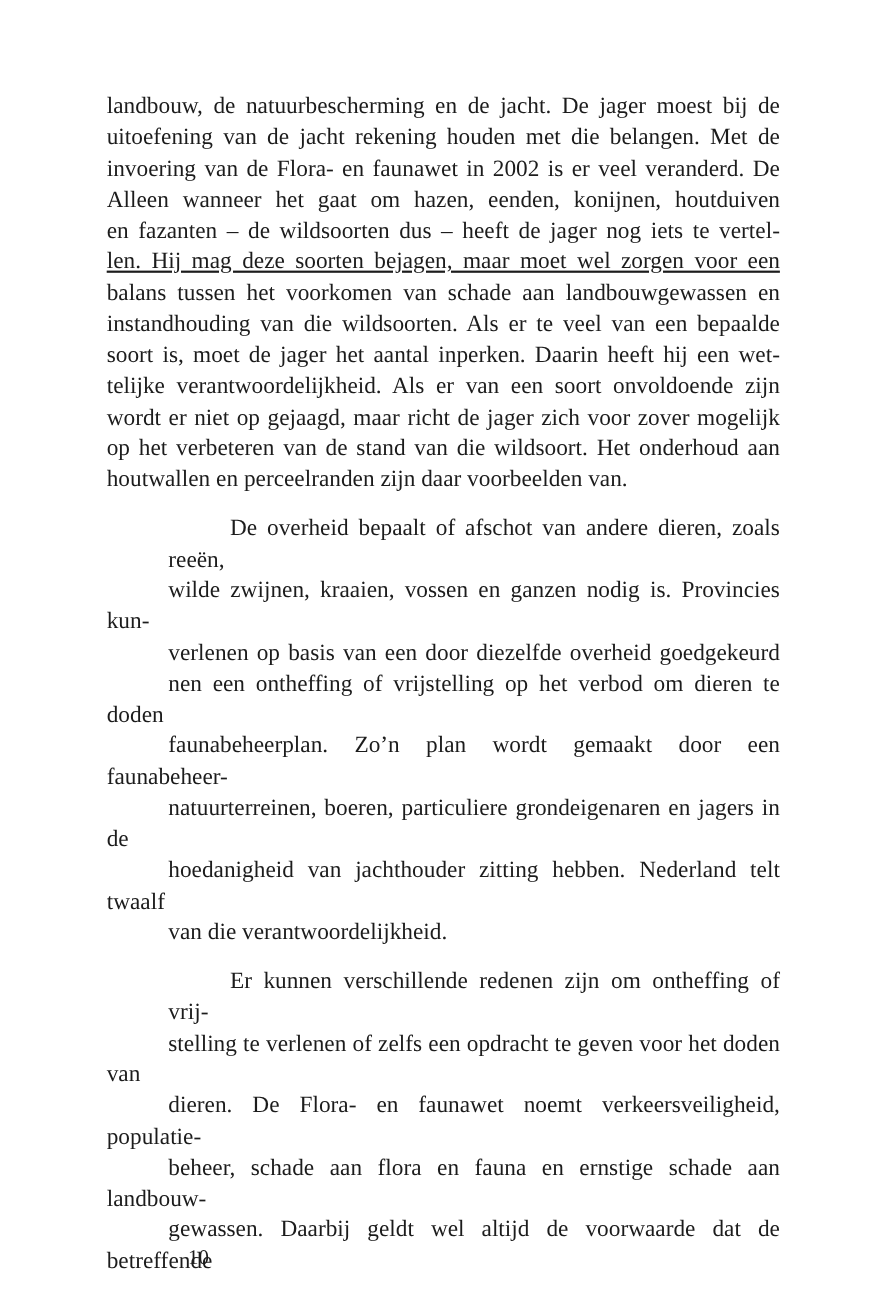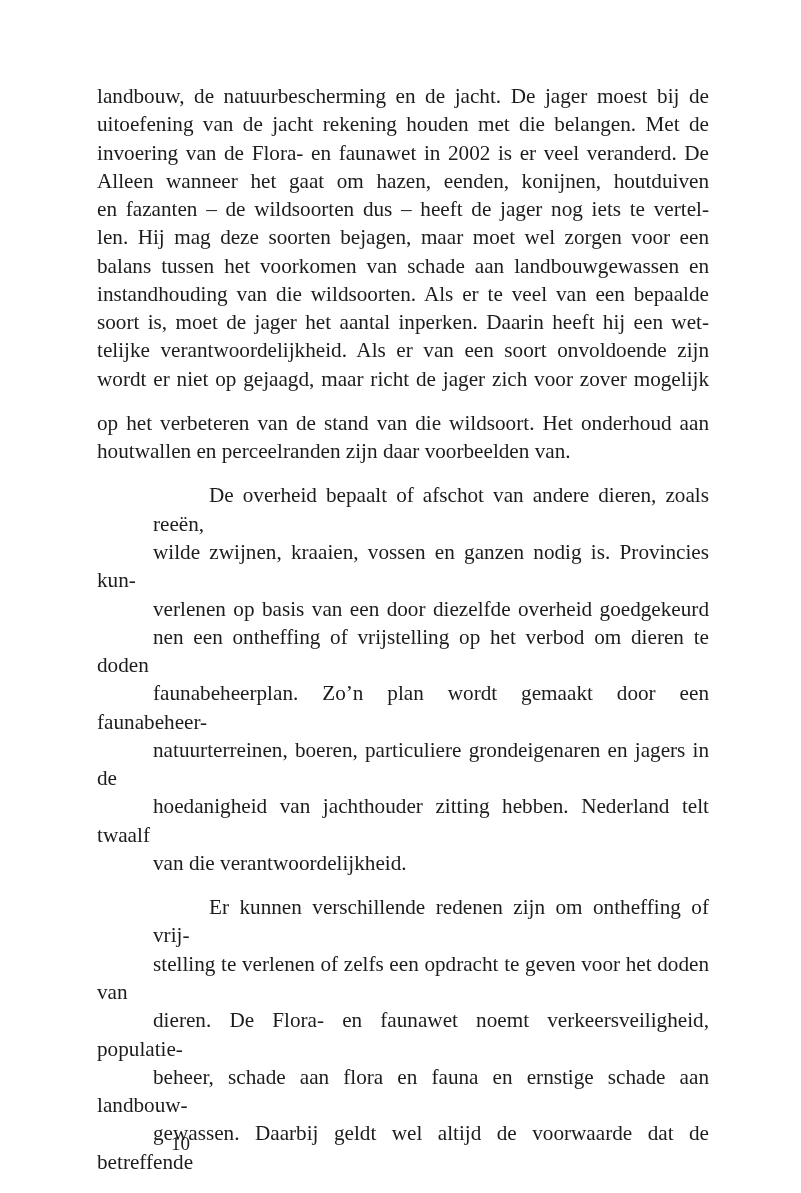--- a/index.html
+++ b/index.html
@@ -32,27 +32,27 @@
 </head>
 <body>
 
 <div class="page-text">
   <p>
     <span class="line" style="white-space: normal;">landbouw, de natuurbescherming en de jacht. De jager moest bij de</span>
     <span class="line" style="white-space: normal;">uitoefening van de jacht rekening houden met die belangen. Met de</span>
     <span class="line" style="white-space: normal;">invoering van de Flora- en faunawet in 2002 is er veel veranderd. De</span>
     <span class="line" style="white-space: normal;">Alleen wanneer het gaat om hazen, eenden, konijnen, houtduiven</span>
     <span class="line" style="white-space: normal;">en fazanten – de wildsoorten dus – heeft de jager nog iets te vertel-</span>
-    <span class="line" style="white-space: normal;">len. Hij mag deze soorten bejagen, maar moet wel zorgen voor een</span>
+    <span class="line" style="white-space: normal; text-decoration: underline;">len. Hij mag deze soorten bejagen, maar moet wel zorgen voor een</span>
     <span class="line" style="white-space: normal;">balans tussen het voorkomen van schade aan landbouwgewassen en</span>
     <span class="line" style="white-space: normal;">instandhouding van die wildsoorten. Als er te veel van een bepaalde</span>
     <span class="line" style="white-space: normal;">soort is, moet de jager het aantal inperken. Daarin heeft hij een wet-</span>
     <span class="line" style="white-space: normal;">telijke verantwoordelijkheid. Als er van een soort onvoldoende zijn</span>
     <span class="line" style="white-space: normal;">wordt er niet op gejaagd, maar richt de jager zich voor zover mogelijk</span>
-    <span class="line" style="white-space: normal; margin-top: 16px;">op het verbeteren van de stand van die wildsoort. Het onderhoud aan</span>
+    <span class="line" style="white-space: normal;">op het verbeteren van de stand van die wildsoort. Het onderhoud aan</span>
     <span class="line last">houtwallen en perceelranden zijn daar voorbeelden van.</span>
   </p>
   <p class="indent">
     <span class="line" style="padding-left: 56px; white-space: normal;">De overheid bepaalt of afschot van andere dieren, zoals reeën,</span>
     <span class="line" style="white-space: normal;">wilde zwijnen, kraaien, vossen en ganzen nodig is. Provincies kun-</span>
     <span class="line" style="white-space: normal;">verlenen op basis van een door diezelfde overheid goedgekeurd</span>
     <span class="line" style="white-space: normal;">nen een ontheffing of vrijstelling op het verbod om dieren te doden</span>
     <span class="line" style="white-space: normal;">faunabeheerplan. Zo’n plan wordt gemaakt door een faunabeheer-</span>
     <span class="line" style="white-space: normal;">natuurterreinen, boeren, particuliere grondeigenaren en jagers in de</span>
     <span class="line" style="white-space: normal;">hoedanigheid van jachthouder zitting hebben. Nederland telt twaalf</span>

